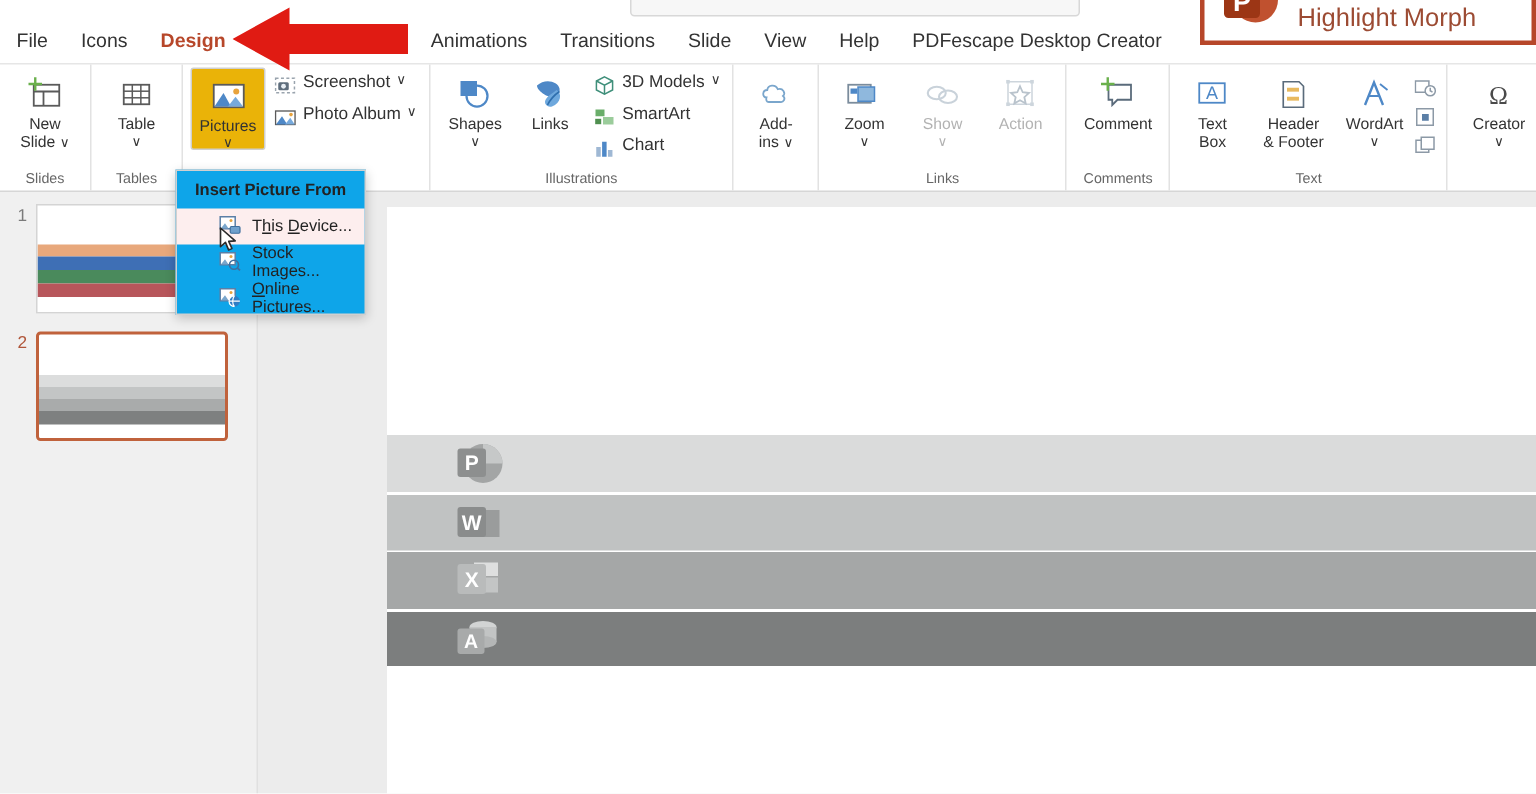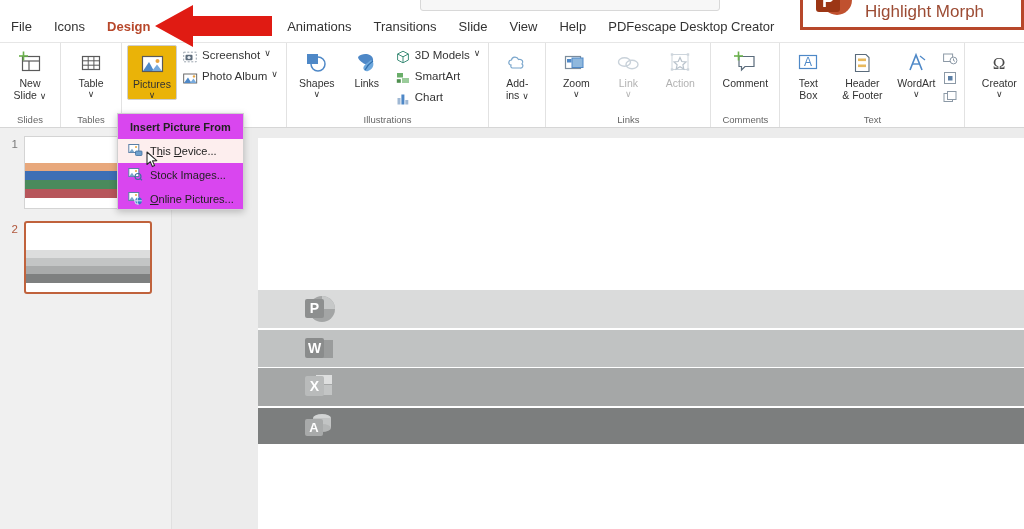--- a/index.html
+++ b/index.html
@@ -115,28 +115,28 @@
     position: absolute; top: -26px; right: 0; width: 224px; height: 56px;
     background: #ffffff; border: 3px solid #b7472a;
     display: flex; align-items: center; gap: 8px; padding: 0 8px;
     overflow: hidden;
   }
   .promo-txt { font-size: 17px; color: #9c4b33; line-height: 19px; white-space: nowrap; }
 
   
   .menu {
     position: absolute; top: 113px; left: 117px; width: 127px; height: 97px;
-    background: #d946ef; border: 1px solid #d0d0d0;
+    background: #0ea5e9; border: 1px solid #d0d0d0;
     box-shadow: 0 2px 7px rgba(0,0,0,0.22);
     z-index: 40;
   }
   .menu-title { font-size: 11px; font-weight: bold; color: #222; padding: 7px 0 6px 12px; }
   .menu-item {
     display: flex; align-items: center; gap: 7px;
-    height: 24px; padding-left: 10px; font-size: 11px; color: #222;
+    height: 24px; padding-left: 28px; font-size: 11px; color: #222;
   }
   .menu-item.hover { background: #fdeeee; }
   .underl { text-decoration: underline; }
   .cursor { position: absolute; left: 146px; top: 151px; z-index: 50; }
 
   
   .arrow { position: absolute; left: 155px; top: 4px; z-index: 60; }
 </style>
 </head>
 <body>
@@ -336,21 +336,21 @@
           <span>Zoom</span>
           <span class="cv">∨</span>
         </div>
         <div class="bigbtn dis">
           <span class="ic">
             <svg width="26" height="24" viewBox="0 0 26 24">
               <ellipse cx="9.5" cy="11" rx="6" ry="4.2" fill="none" stroke="#c9d2da" stroke-width="1.4"></ellipse>
               <ellipse cx="17" cy="13.5" rx="6" ry="4.2" fill="none" stroke="#c9d2da" stroke-width="1.4"></ellipse>
             </svg>
           </span>
-          <span>Link</span>
+          <span>Show</span>
           <span class="cv">∨</span>
         </div>
         <div class="bigbtn dis">
           <span class="ic">
             <svg width="26" height="24" viewBox="0 0 26 24">
               <rect x="5" y="3.5" width="16" height="15" fill="none" stroke="#cdd5dc" stroke-width="1"></rect>
               <path d="M13 6.5 L14.8 10.5 L19 11 L15.9 13.8 L16.8 18 L13 15.8 L9.2 18 L10.1 13.8 L7 11 L11.2 10.5 Z" fill="none" stroke="#b9c3cc" stroke-width="1.2"></path>
               <rect x="3.8" y="2.3" width="2.4" height="2.4" fill="#cdd5dc"></rect>
               <rect x="19.8" y="2.3" width="2.4" height="2.4" fill="#cdd5dc"></rect>
               <rect x="3.8" y="17.3" width="2.4" height="2.4" fill="#cdd5dc"></rect>

